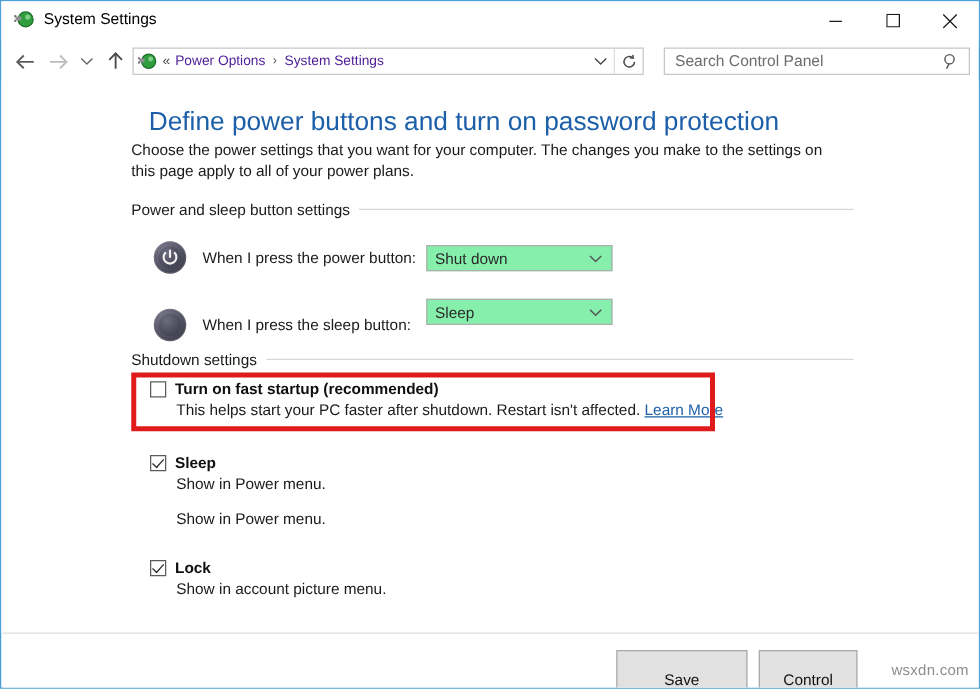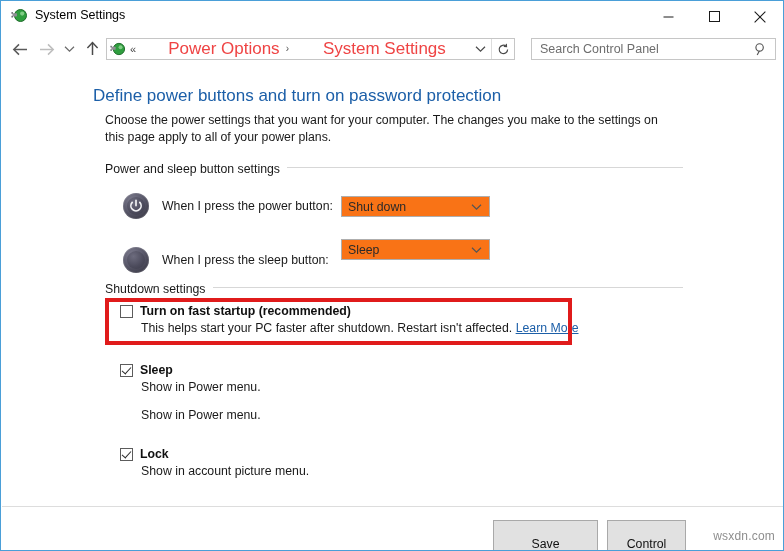--- a/index.html
+++ b/index.html
@@ -116,25 +116,24 @@
     position: relative;
     flex: none;
   }
   .crumb-chevrons {
     font-size: 11px;
     color: #444;
     margin: 0 4px 0 1px;
     line-height: 20px;
   }
   .crumb {
-    font-size: 17px;
-    color: #ef4444;
+    font-size: 11px;
+    color: #4c1d95;
     white-space: nowrap;
     line-height: 20px;
-    margin-left: 28px;
   }
   .crumb-sep {
     font-size: 10px;
     color: #555;
     margin: 0 6px;
     line-height: 20px;
   }
   .addr-dropdown {
     margin-left: auto;
     width: 22px;
@@ -179,22 +178,22 @@
   
   .content {
     position: absolute;
     left: 0; top: 64px;
     width: 782px;
     height: 441px;
     background: #ffffff;
   }
   .page-title {
     position: absolute;
-    left: 92px; top: 21px;
-    font-size: 17px;
+    left: 118px; top: 21px;
+    font-size: 21px;
     color: #1c5fa8;
     white-space: nowrap;
   }
   .page-desc {
     position: absolute;
     left: 104px; top: 47px;
     width: 566px;
     font-size: 12.3px;
     color: #1a1a1a;
     line-height: 17px;
@@ -254,21 +253,21 @@
     margin-left: 13px;
     white-space: nowrap;
   }
 
   .combo {
     position: absolute;
     width: 149px;
     height: 21px;
     box-sizing: border-box;
     border: 1px solid #aeaeae;
-    background: #f97316;
+    background: #86efac;
     display: flex;
     align-items: center;
     cursor: default;
   }
   .combo .val {
     font-size: 12.3px;
     color: #2a2a2a;
     margin-left: 6px;
     white-space: nowrap;
   }

